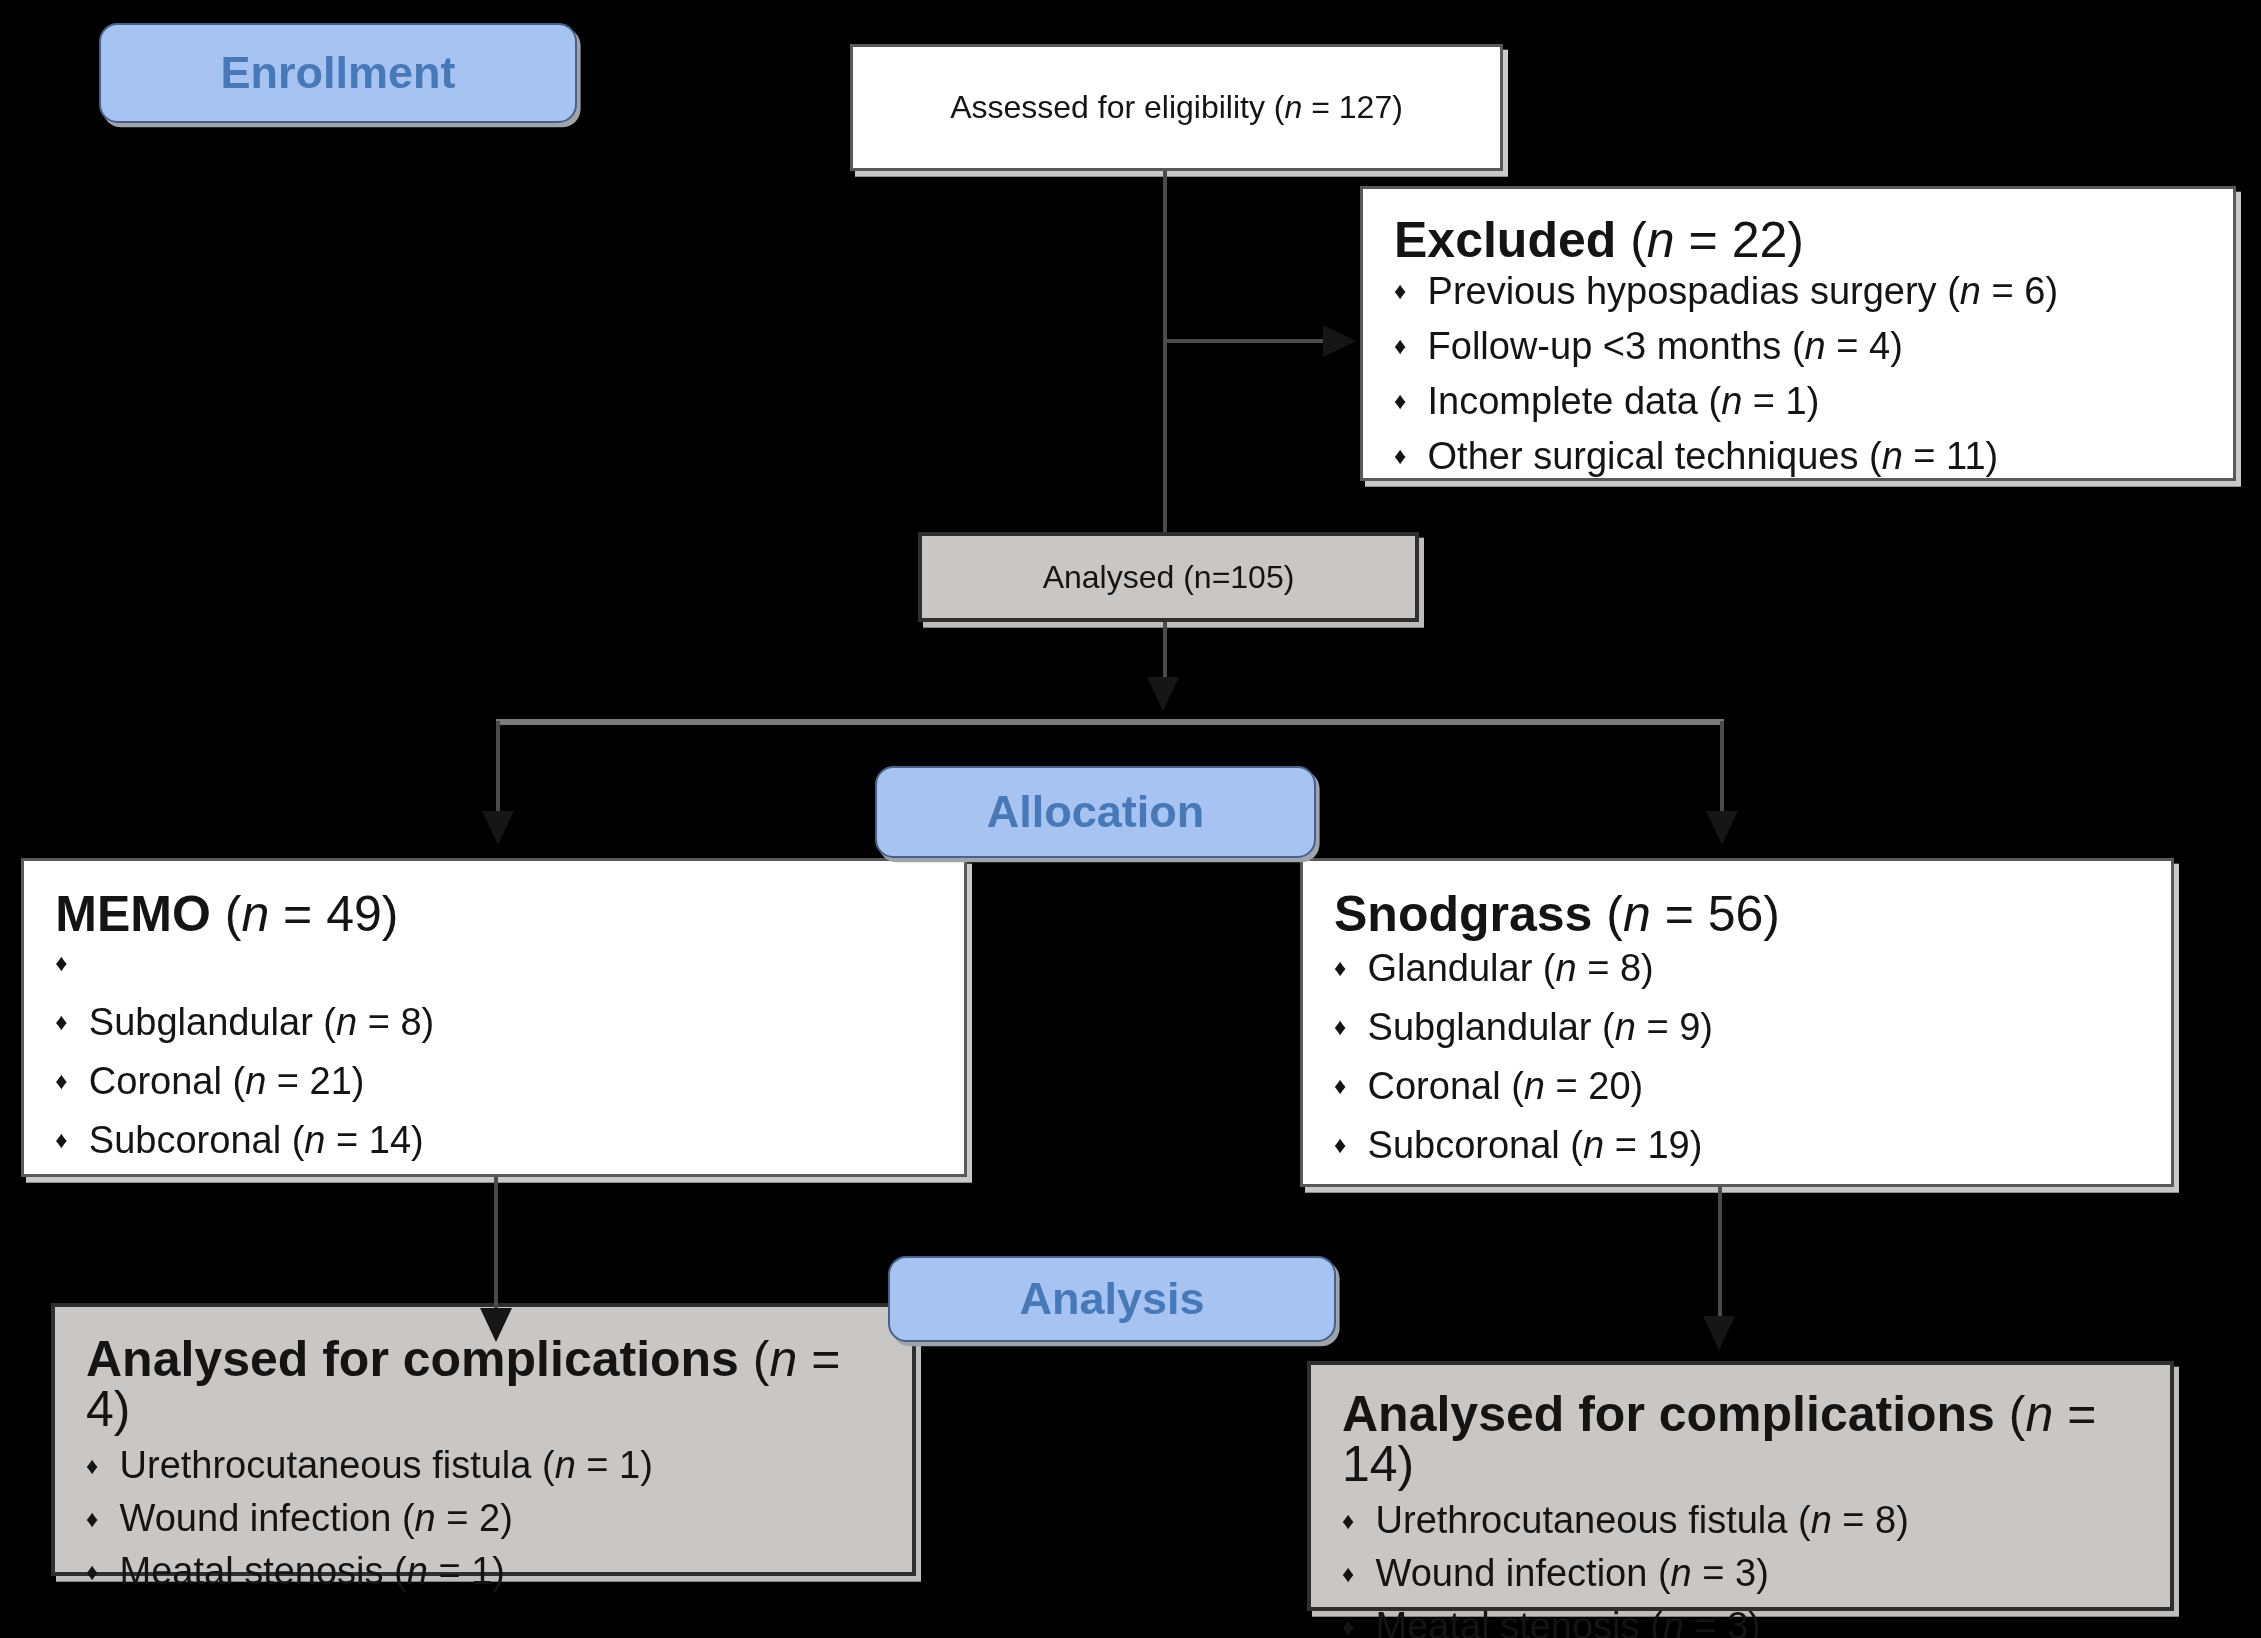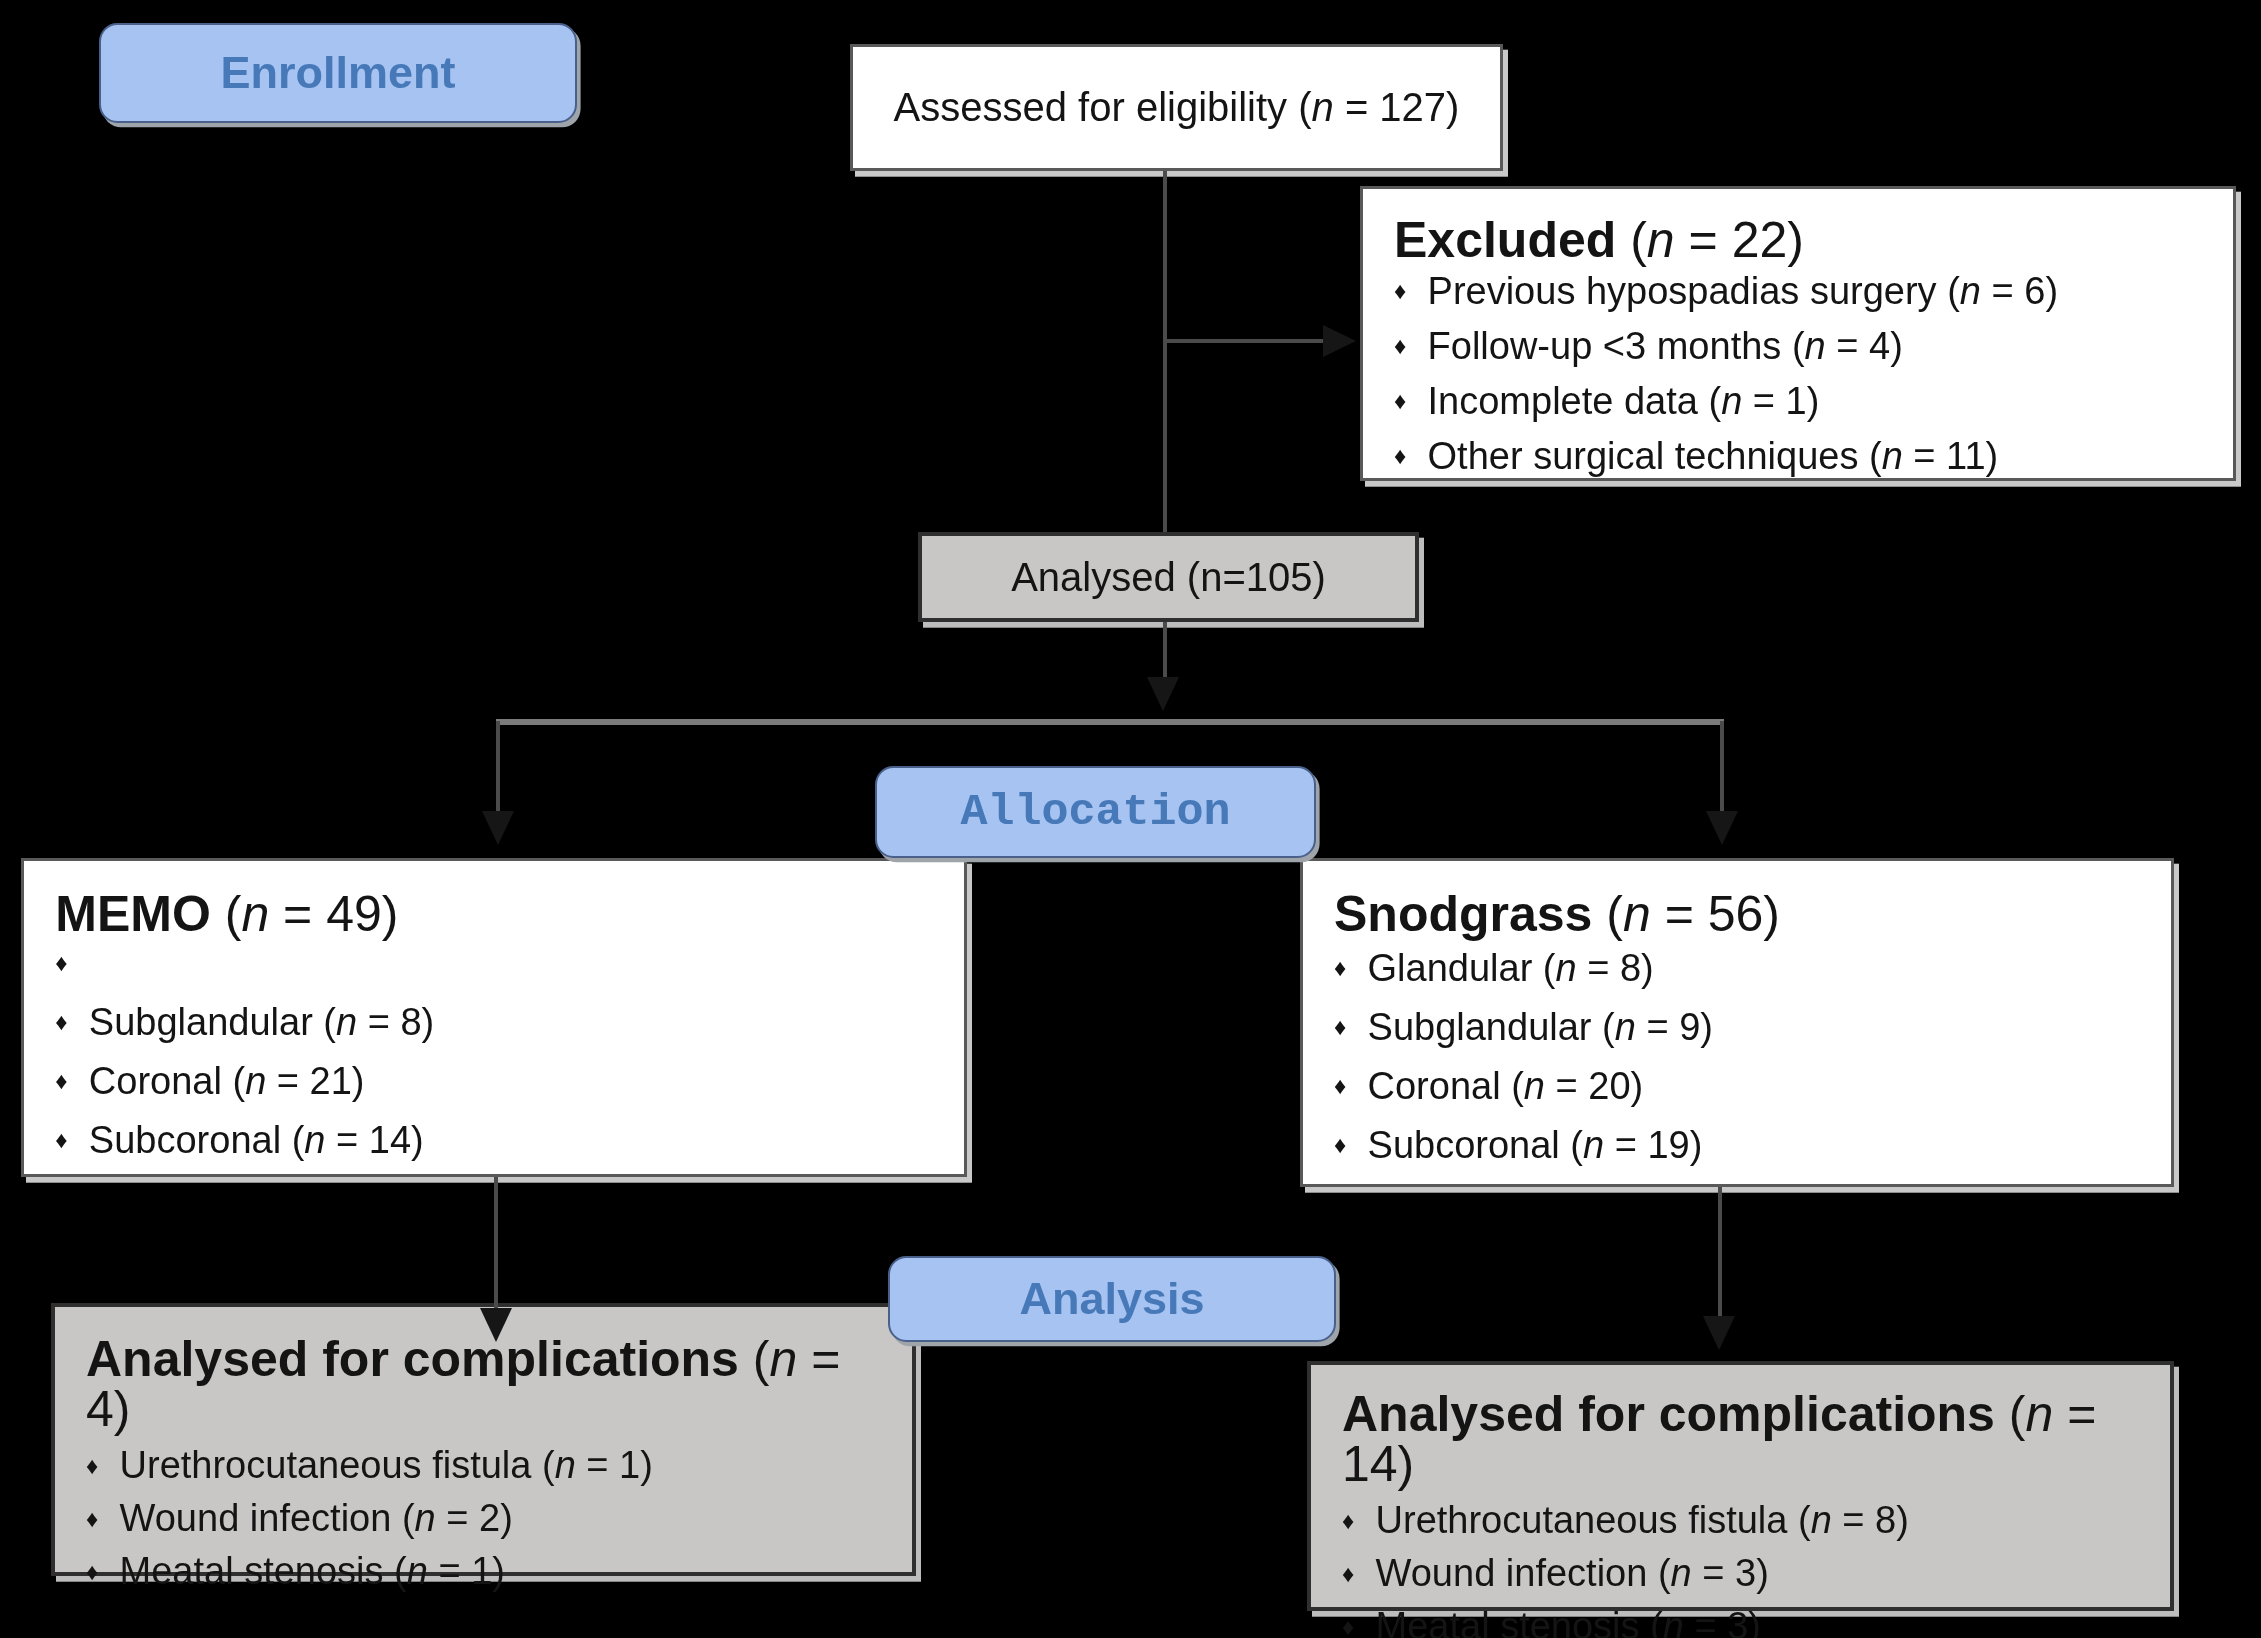--- a/index.html
+++ b/index.html
@@ -39,21 +39,21 @@
     justify-content:center;
     font-weight:bold;
     font-size:45px;
     color:#4779b8;
     z-index:5;
   }
   .centered{
     display:flex;
     align-items:center;
     justify-content:center;
-    font-size:40px;
+    font-size:32px;
     text-align:center;
   }
   .listbox{font-size:38px;}
   .listbox .title{font-size:50px;}
   .li{display:flex;align-items:baseline;}
   .bullet{
     font-size:24px;
     margin-right:21.3px;
     position:relative;
     top:-4.3px;
@@ -76,21 +76,21 @@
     border-bottom:16.4px solid transparent;
     border-left:33px solid #161616;
   }
   
   #enrollment-label {left:99px;  top:23px;   width:478px;  height:100px;}
   #assessed-box     {left:850px; top:44px;   width:653px;  height:127px;}
   #excluded-box     {left:1360px; top:186px;  width:876px; height:295px; padding:25.6px 21.3px 0 31px;}
   #excluded-box .title{line-height:51px;}
   #excluded-box .li {line-height:51px;}
   #analysed-box     {left:918px; top:532px;  width:501px;  height:90px;}
-  #allocation-label {left:875px; top:766px; width:441px;  height:92px;font-family:Liberation Mono, monospace;}
+  #allocation-label {left:875px; top:766px; width:441px;  height:92px;}
   #memo-box         {left:21.3px;   top:858px; width:946px; height:319px; padding:25.6px 21.3px 0 31px;}
   #memo-box .title, #snodgrass-box .title{line-height:54px;}
   #memo-box .li, #snodgrass-box .li{line-height:54px;}
   #snodgrass-box    {left:1300px; top:858px; width:874px; height:329px; padding:25.6px 21.3px 0 31px;}
   #analysis-label   {left:888px; top:1256px; width:448px;  height:86px;}
   #memo-comp-box    {left:51px;   top:1303px; width:865px; height:273px; padding:27px 21.3px 0 31px;}
   #snod-comp-box    {left:1307px; top:1361px; width:867px; height:250px; padding:24px 21.3px 0 31px;}
   #memo-comp-box .title, #snod-comp-box .title{line-height:50px;margin-bottom:7.1px;}
   #memo-comp-box .li, #snod-comp-box .li{line-height:48px;}
   

